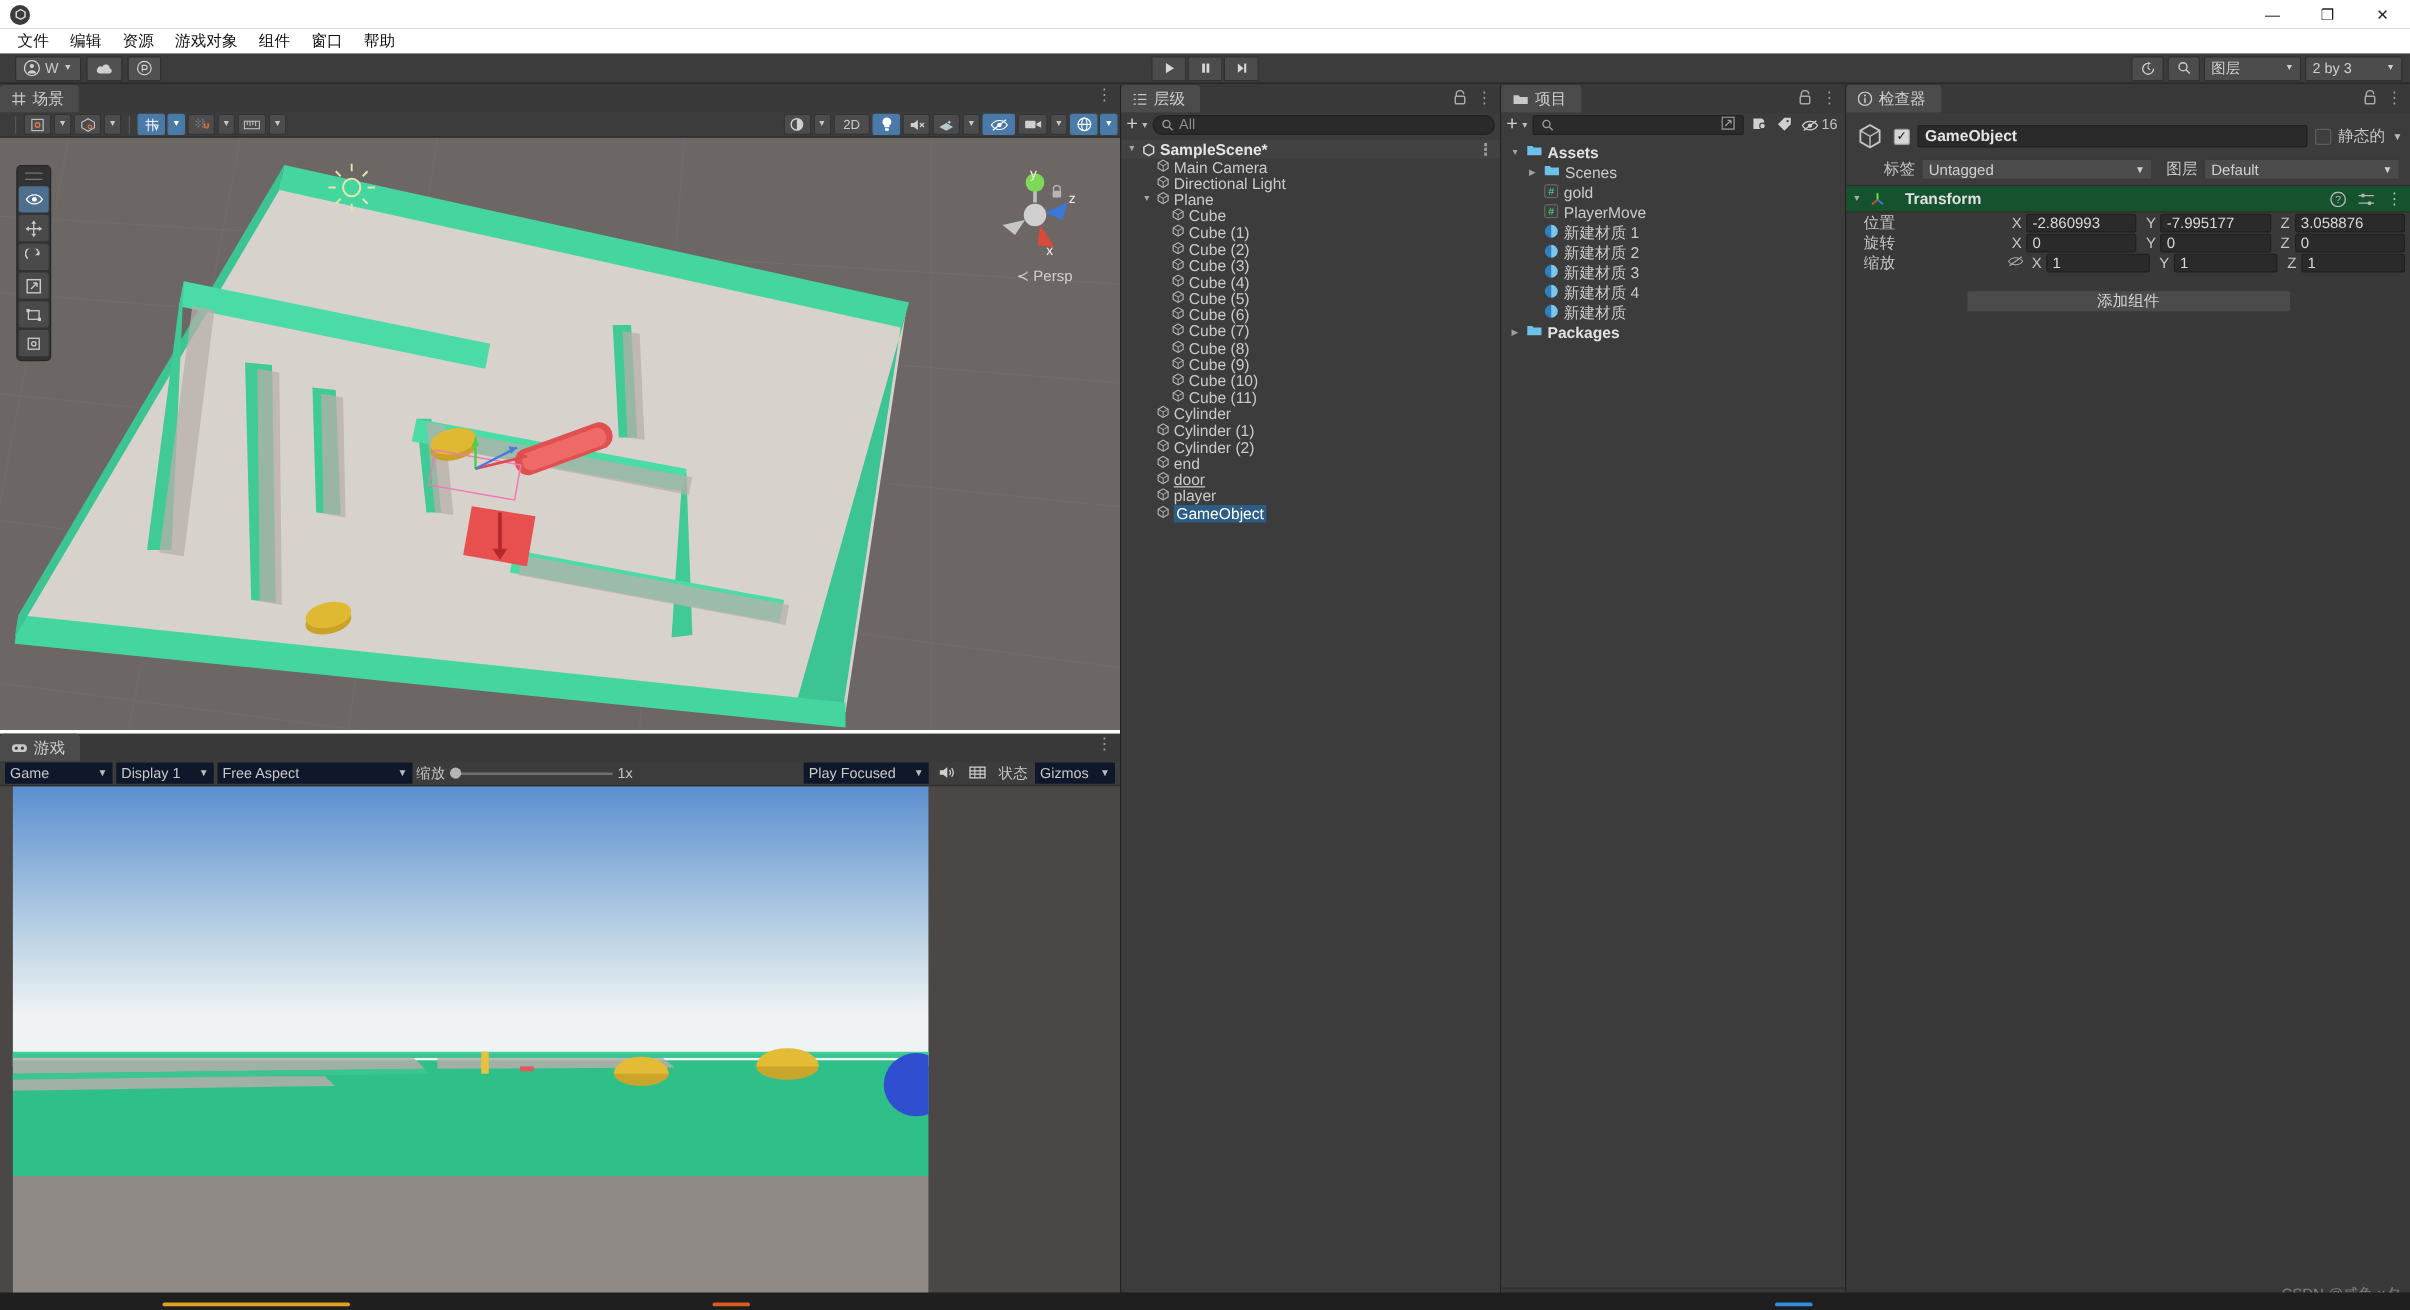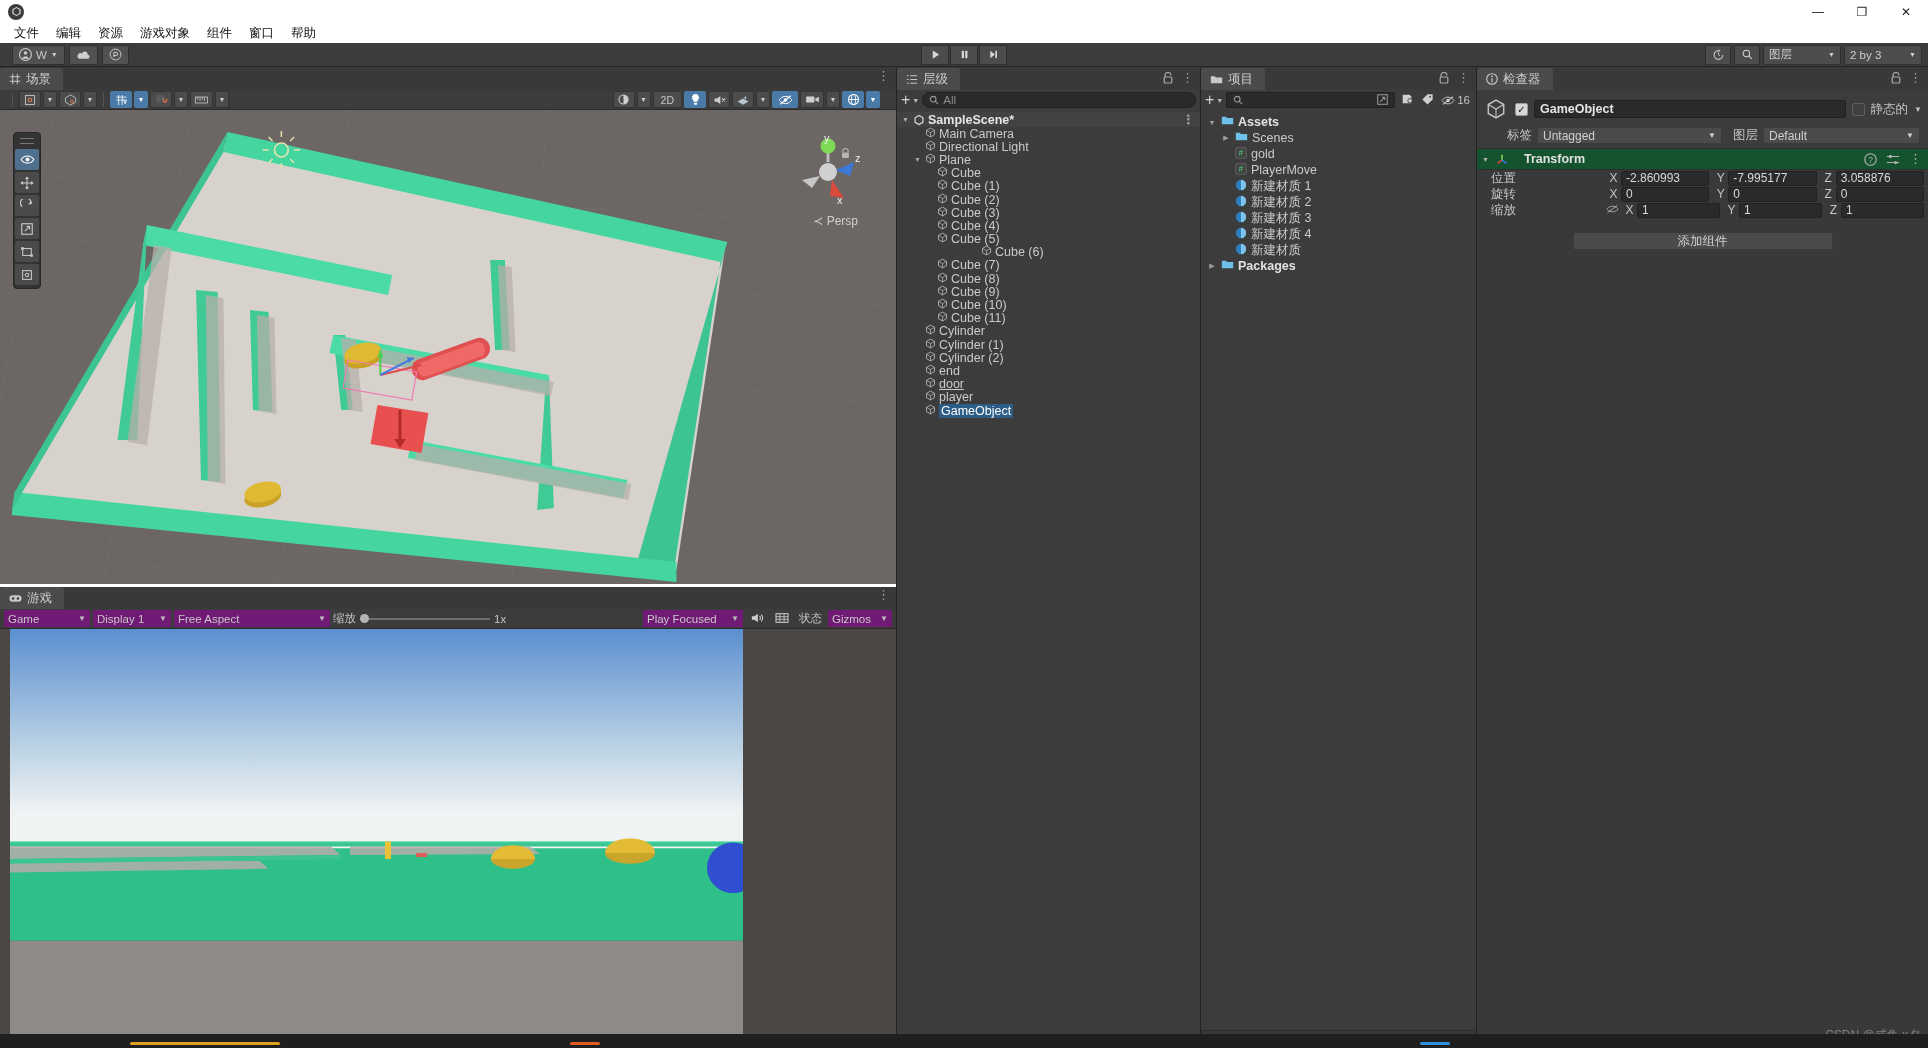--- a/index.html
+++ b/index.html
@@ -79,21 +79,21 @@
     padding-left:8px; border-bottom:1px solid #2c2c2c; position:relative;
   }
   .sbtn{
     height:17px; min-width:22px; background:#4c4c4c; border:1px solid #343434;border-radius:2px;
     display:flex;align-items:center;justify-content:center;color:#c9c9c9;font-size:10.5px;padding:0 3px;
   }
   .sbtn.on{ background:#4a7aa8; border-color:#4a7aa8; color:#fff;}
   .sbtn.narrow{ min-width:14px; padding:0 2px;}
   .sep{ width:1px;height:14px;background:#555; margin:0 4px; }
   .sbtn.wide{ padding:0 7px;}
-  #sceneright{ position:absolute; right:16px; display:flex; align-items:center; gap:2px;}
+  #sceneright{ position:absolute; right:2px; display:flex; align-items:center; gap:2px;}
   #sceneview{
     flex:1; position:relative; overflow:hidden;
     background:linear-gradient(#2b2b2b,#2b2b2b);
   }
   .lefttools{
     position:absolute; left:13px; top:22px; width:28px;
     background:#333; border:1px solid #282828; border-radius:4px; padding:3px 0;
     display:flex;flex-direction:column; align-items:center; gap:2px;
   }
   .lefttools .grip{ width:14px;height:6px;border-top:1px solid #777;border-bottom:1px solid #777;margin:2px 0 3px;}
@@ -105,21 +105,21 @@
   .gizmo{ position:absolute; right:28px; top:22px; width:80px; height:80px;}
   .persp{ position:absolute; right:38px; top:104px; font-size:12px; color:#cfcfcf;}
 
   
   #gamepanel{ flex:1; display:flex; flex-direction:column; background:#393939; border-top:3px solid #ffffff;}
   #gametoolbar{
     height:20px; background:#3c3c3c; display:flex; align-items:center; gap:3px;
     padding:0 4px; border-bottom:1px solid #2c2c2c;
   }
   .gsel{
-    height:17px; background:#701a75; color:#c8c8c8; font-size:11.5px;
+    height:17px; background:#0f172a; color:#c8c8c8; font-size:11.5px;
     display:flex;align-items:center;justify-content:space-between; padding:0 4px; gap:8px;
   }
   .gsel .cv{ font-size:8px; color:#bbb;}
   .zoomslider{ display:flex; align-items:center; gap:4px; font-size:11.5px;}
   .zoomtrack{ width:130px; height:2px; background:#6e6e6e; position:relative;}
   .zoomknob{ width:9px;height:9px;border-radius:50%;background:#b4b4b4; position:absolute; left:0; top:-3.5px;}
   #gameview{ flex:1; position:relative; overflow:hidden; background:#4a4745;}
   #gameview .gv-inner{ position:absolute; left:10px; top:0; width:733px; height:100%; overflow:hidden;}
 
   
@@ -744,21 +744,21 @@
               <span class="lbl">Cube (4)</span>
             </div>
             <div class="hrow" style="padding-left: 28px;">
               <span class="tri"></span>
               <span><svg width="11" height="11" viewBox="0 0 16 16">
                   <path d="M8 1.6l5.8 3.3v6.2L8 14.4 2.2 11.1V4.9L8 1.6z" fill="none" stroke="#c0c0c0" stroke-width="1.2"></path>
                   <path d="M2.2 4.9L8 8.2l5.8-3.3M8 8.2v6.2" fill="none" stroke="#c0c0c0" stroke-width="1"></path>
                 </svg></span>
               <span class="lbl">Cube (5)</span>
             </div>
-            <div class="hrow" style="padding-left: 28px; margin-left: 44px;">
+            <div class="hrow" style="padding-left: 28px;">
               <span class="tri"></span>
               <span><svg width="11" height="11" viewBox="0 0 16 16">
                   <path d="M8 1.6l5.8 3.3v6.2L8 14.4 2.2 11.1V4.9L8 1.6z" fill="none" stroke="#c0c0c0" stroke-width="1.2"></path>
                   <path d="M2.2 4.9L8 8.2l5.8-3.3M8 8.2v6.2" fill="none" stroke="#c0c0c0" stroke-width="1"></path>
                 </svg></span>
               <span class="lbl">Cube (6)</span>
             </div>
             <div class="hrow" style="padding-left: 28px;">
               <span class="tri"></span>
               <span><svg width="11" height="11" viewBox="0 0 16 16">

